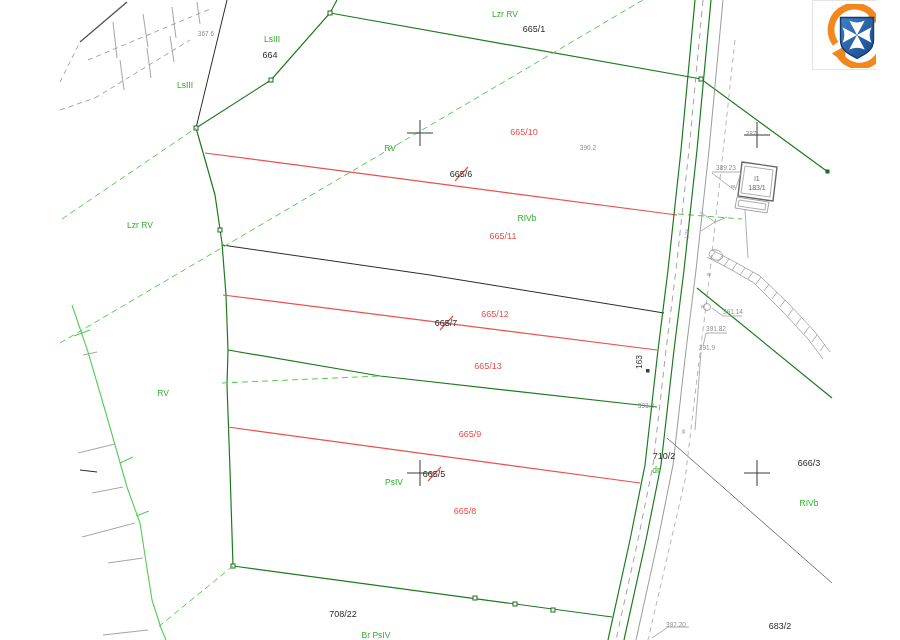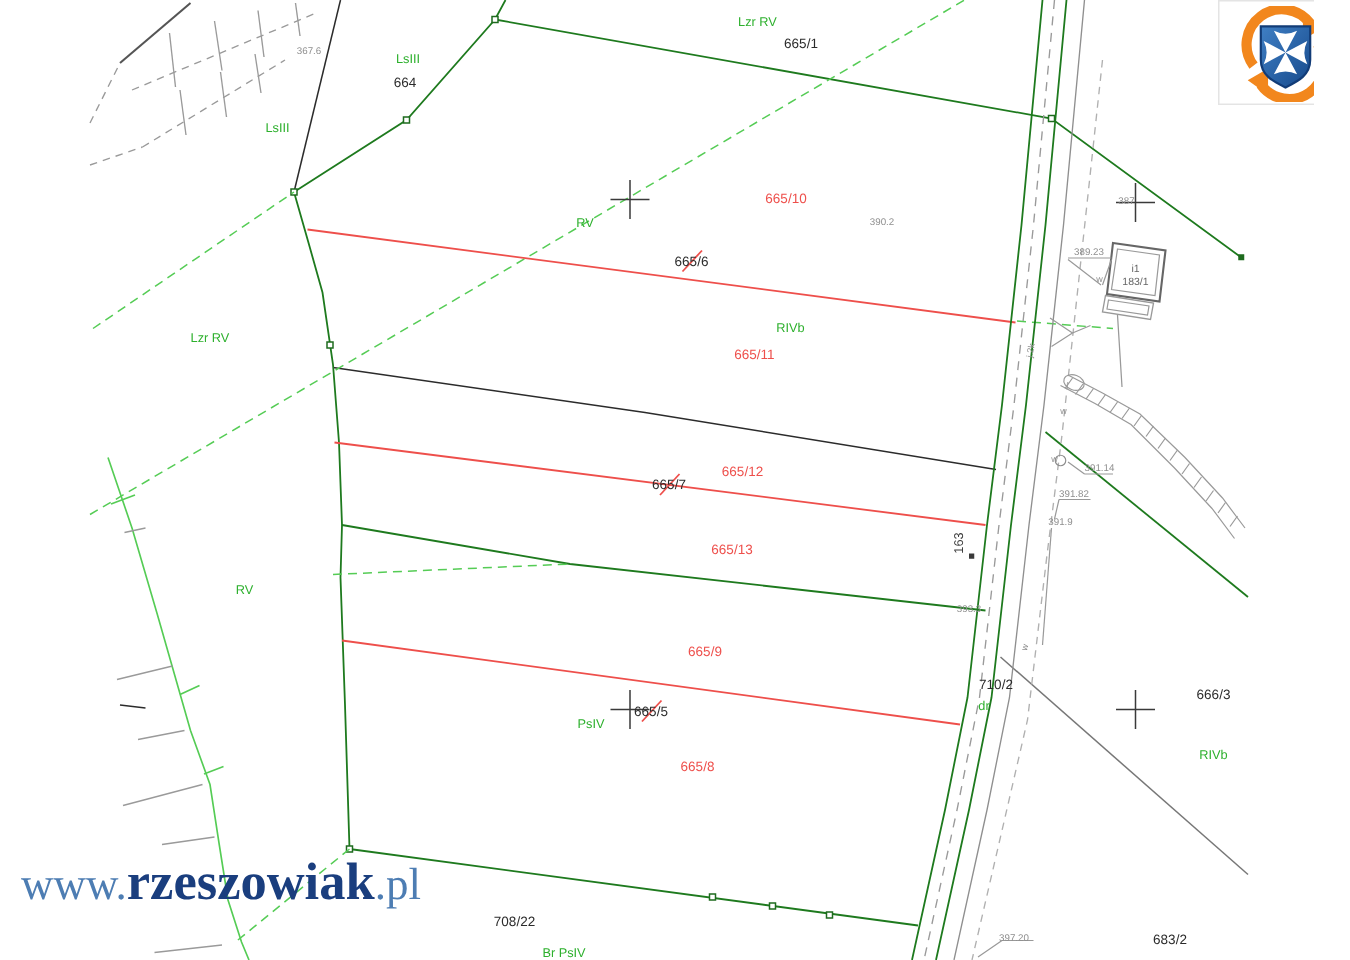--- a/index.html
+++ b/index.html
@@ -202,21 +202,20 @@
 
     <text class="lbl-tiny" x="733" y="188">w</text>
     <text class="lbl-tiny" x="709" y="276">w</text>
     <text class="lbl-tiny" x="703" y="308">w</text>
     <text class="lbl-tiny" x="685" y="432" transform="rotate(-75 685 432)">w</text>
     <text class="lbl-tiny" x="689" y="234" transform="rotate(-80 689 234)">j.2k</text>
   </g>
 </svg>
 
 <div id="brand">
-  <div class="l1"><span class="www">www.</span><span class="name">rzeszowiak</span><span class="pl">.pl</span></div>
 </div>
 
 <div id="emblem-card">
   <svg width="62" height="64" viewBox="0 0 64 64">
     <path d="M10,40 A23,23 0 0 1 49,11" fill="none" stroke="#f2871d" stroke-width="7"></path>
     <polygon points="44,4 58,14 44,22" fill="#f2871d"></polygon>
     <path d="M54,25 A23,23 0 0 1 15,53" fill="none" stroke="#f2871d" stroke-width="7"></path>
     <polygon points="20,60 6,50 20,42" fill="#f2871d"></polygon>
     <defs>
       <linearGradient id="shieldg" x1="0" y1="0" x2="1" y2="1">

